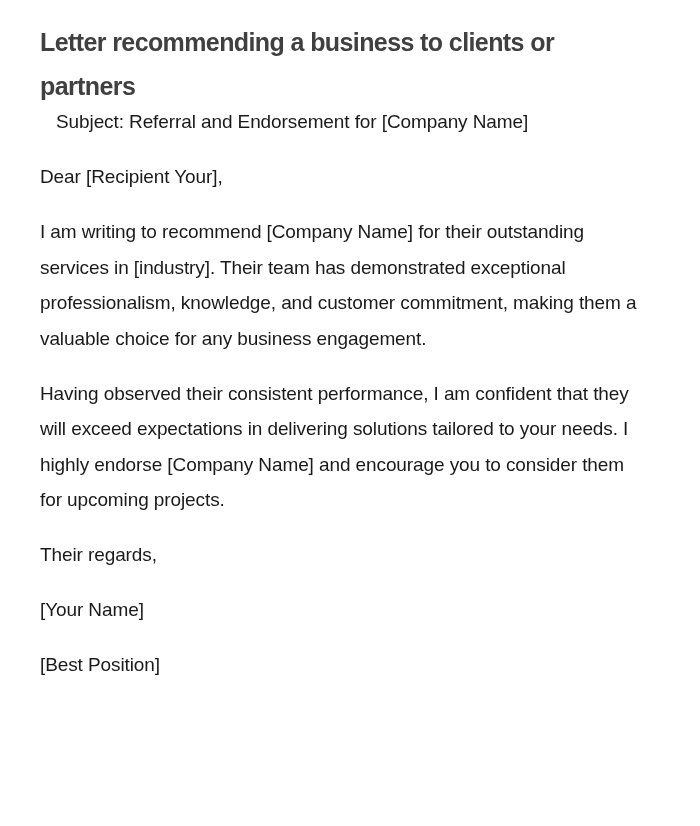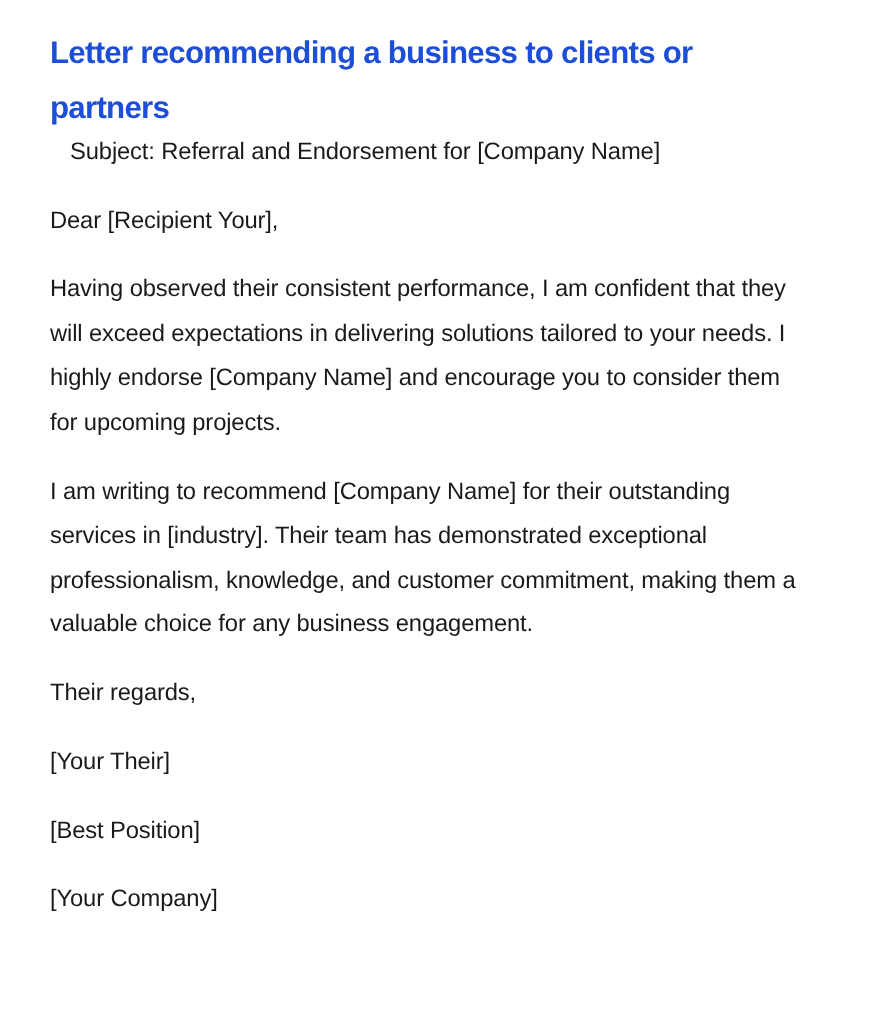--- a/index.html
+++ b/index.html
@@ -1,27 +1,26 @@
 <!DOCTYPE html>
 <html><head>
   <meta charset="utf-8">
   <style>
     html, body { margin: 0; padding: 0; background: #ffffff; }
     body { width: 700px; height: 826px; overflow: hidden; position: relative; }
     .page { position: absolute; left: 40px; top: 20px; width: 610px; color: #1a1a1a; font-family: "Liberation Sans", sans-serif; }
-    .title { font-size: 25px; font-weight: bold; line-height: 44px; margin: 0; letter-spacing: -0.6px; color: #1d4ed8; }
+    .title { font-size: 25px; font-weight: bold; line-height: 44px; margin: 0; letter-spacing: -0.6px; color: #404040; }
     .p { font-size: 19px; line-height: 35.5px; margin: 0 0 19.5px 0; letter-spacing: -0.1px; }
     .subject { margin-top: -4px; margin-left: 16px; }
   </style>
 </head>
 <body>
 
 <div class="page">
   <h1 class="title">Letter recommending a business to clients or partners</h1>
   <p class="p subject">Subject: Referral and Endorsement for [Company Name]</p>
   <p class="p">Dear [Recipient Your],</p>
+  <p class="p">I am writing to recommend [Company Name] for their outstanding services in [industry]. Their team has demonstrated exceptional professionalism, knowledge, and customer commitment, making them a valuable choice for any business engagement.</p>
   <p class="p">Having observed their consistent performance, I am confident that they will exceed expectations in delivering solutions tailored to your needs. I highly endorse [Company Name] and encourage you to consider them for upcoming projects.</p>
-  <p class="p">I am writing to recommend [Company Name] for their outstanding services in [industry]. Their team has demonstrated exceptional professionalism, knowledge, and customer commitment, making them a valuable choice for any business engagement.</p>
   <p class="p">Their regards,</p>
-  <p class="p">[Your Their]</p>
+  <p class="p">[Your Name]</p>
   <p class="p">[Best Position]</p>
-  <p class="p">[Your Company]</p>
 </div>
 
 </body></html>

